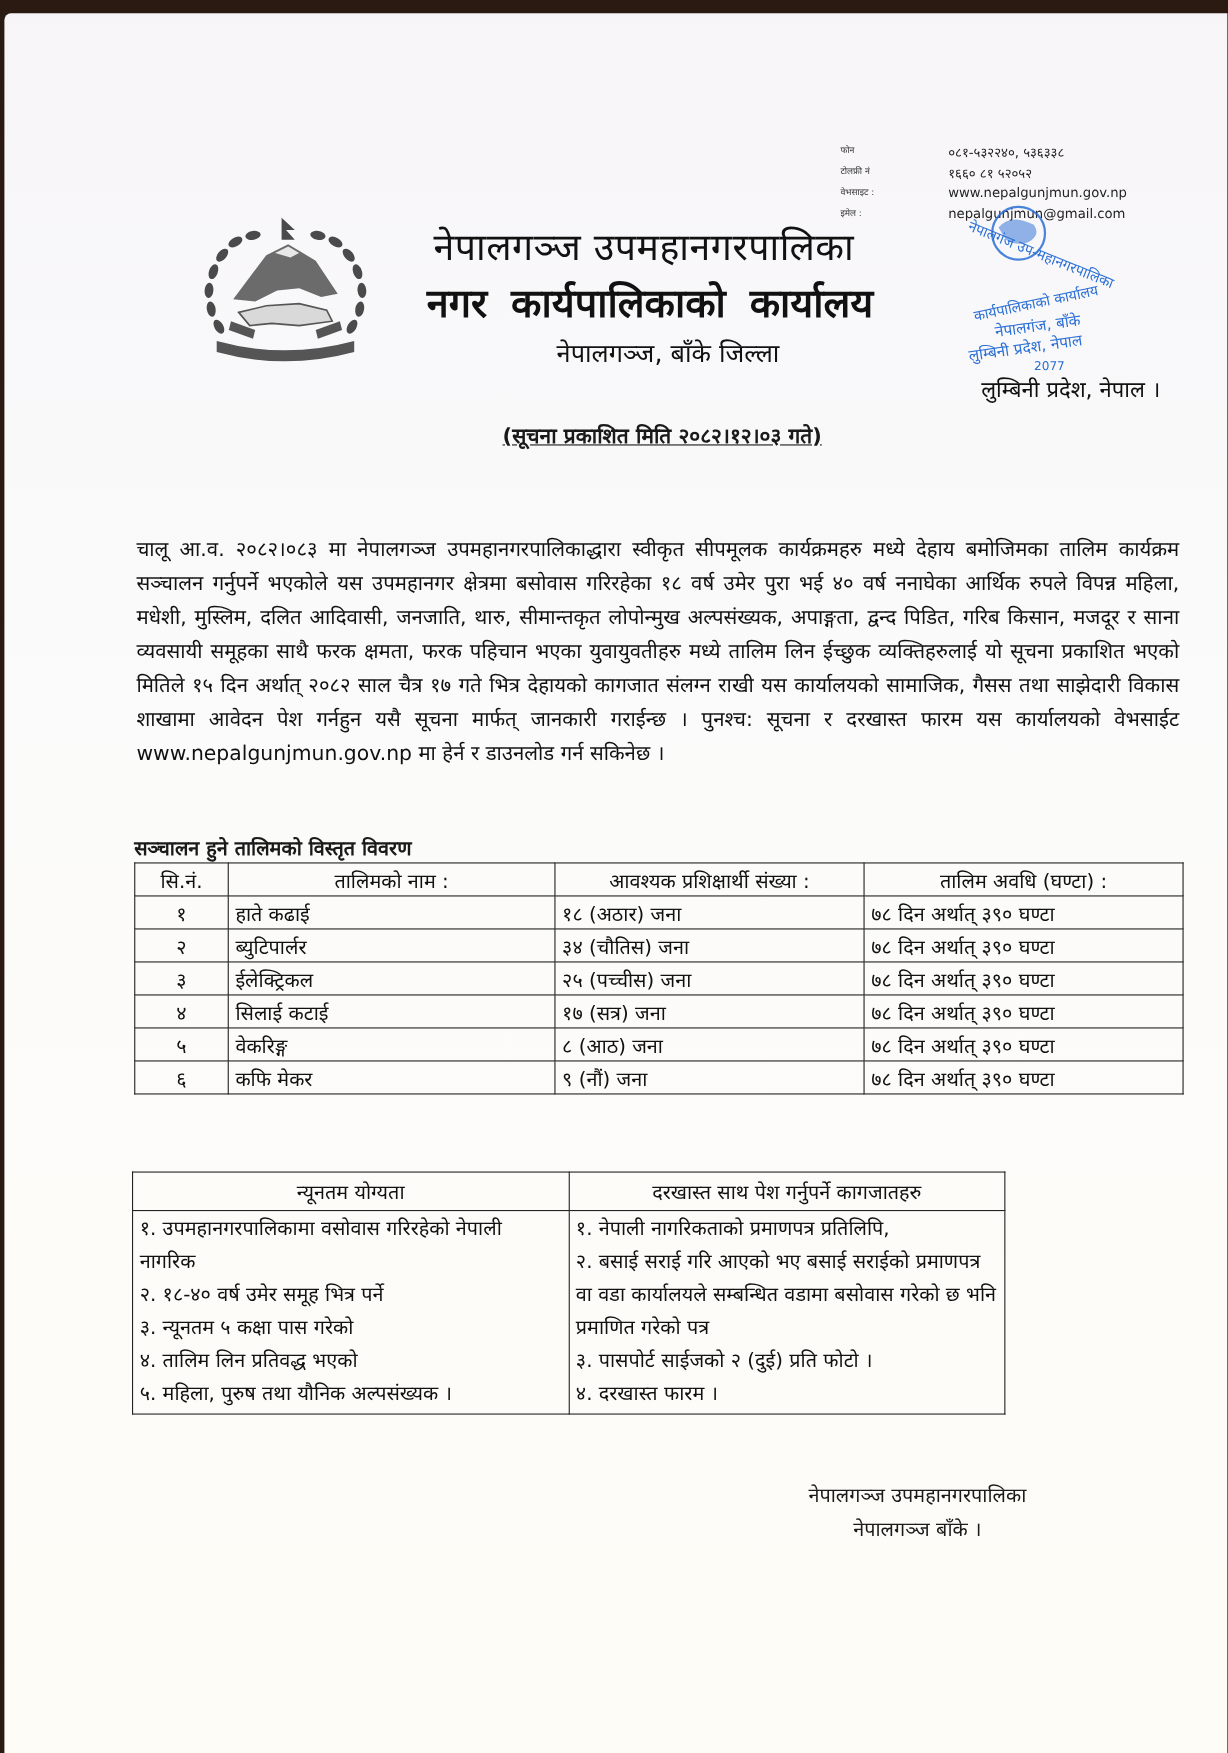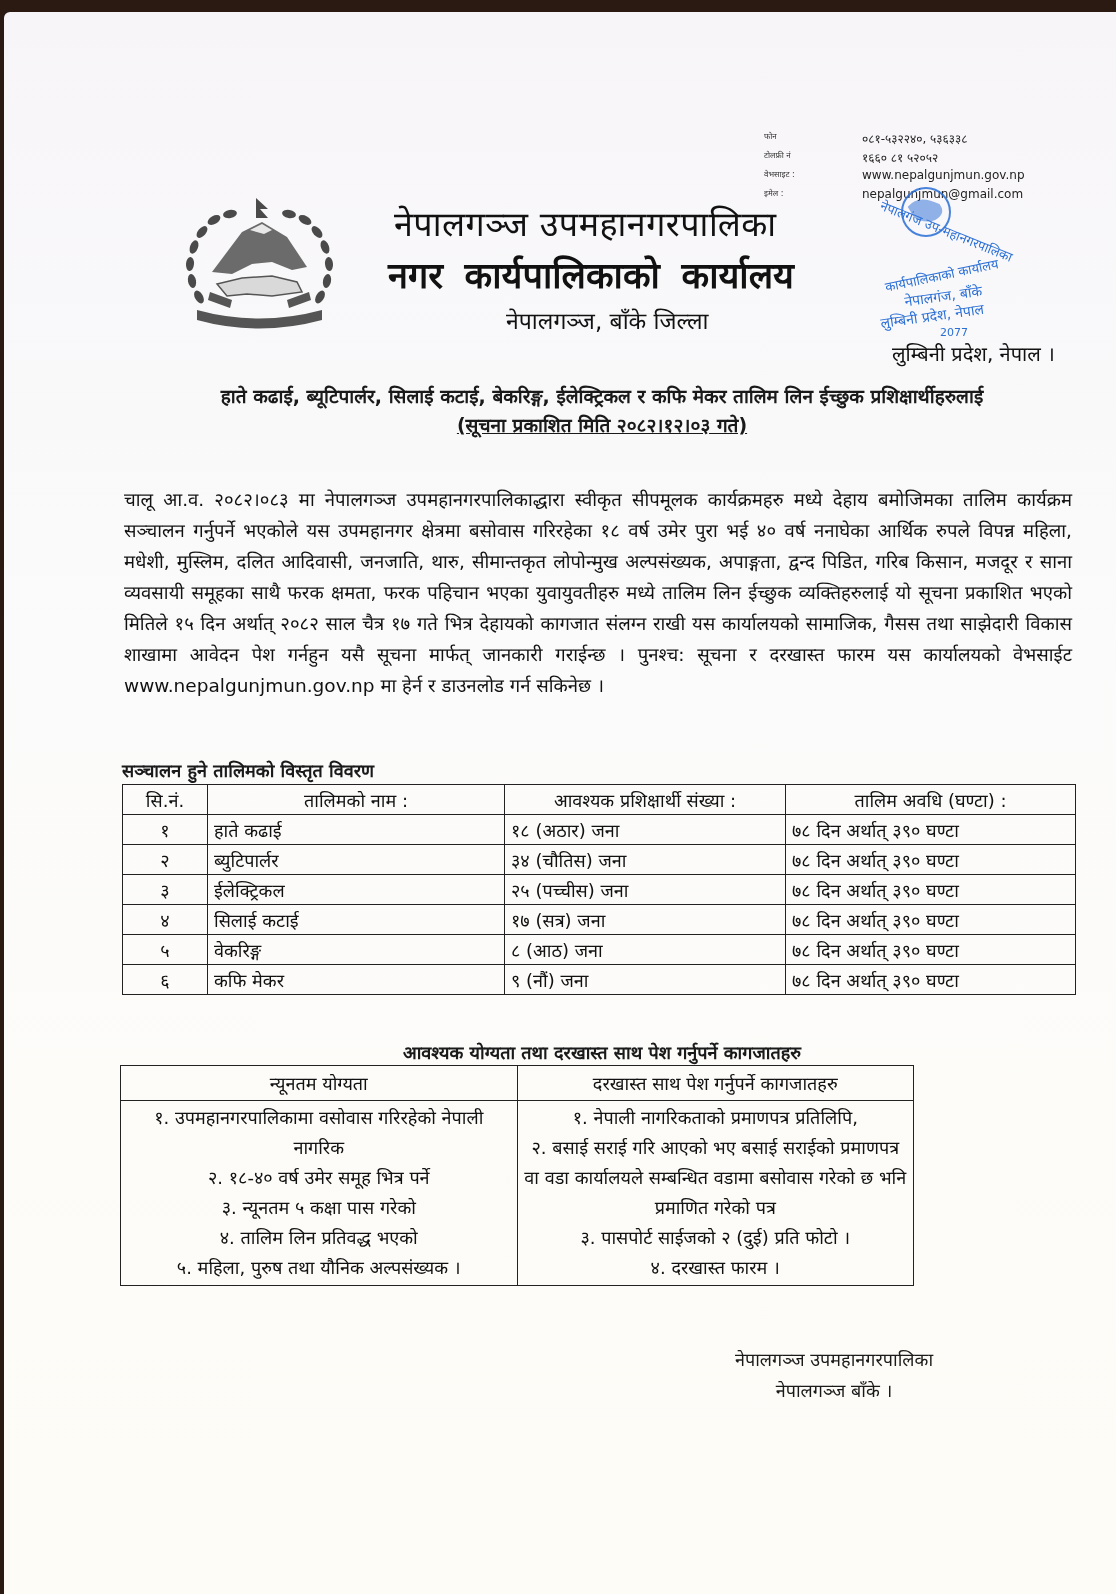--- a/index.html
+++ b/index.html
@@ -71,21 +71,21 @@
   table.t1 td.c3 { }
 
   
   .table2-title { left: 118px; top: 1028px; width: 960px; text-align: center; font-size: 18px; font-weight: bold; }
   table.t2 {
     position: absolute; left: 116px; top: 1053px; width: 794px; border-collapse: collapse;
     font-size: 18px; color: #111;
   }
   table.t2 th { border: 1.5px solid #222; height: 32px; font-weight: normal; text-align: center; }
   table.t2 td { border: 1.5px solid #222; vertical-align: top; padding: 2px 6px; line-height: 30px; width: 50%; }
-  .q-item { display: block; text-align: center; }
+  .q-item { display: block; }
 
   
   .signature { left: 680px; top: 1332px; width: 300px; text-align: center; font-size: 18px; line-height: 31px; }
 </style>
 </head>
 <body>
 
 <div class="paper">
 
   <div class="abs contact">
@@ -156,21 +156,20 @@
     <div class="abs" style="left:12px; top:40px; font-size:13px; color:#2a6fd6; transform:rotate(22deg); white-space:nowrap;">नेपालगंज उप-महानगरपालिका</div>
     <div class="abs" style="left:20px; top:84px; font-size:13px; color:#2a6fd6; transform:rotate(-12deg); white-space:nowrap;">कार्यपालिकाको कार्यालय</div>
     <div class="abs" style="left:40px; top:104px; font-size:14px; color:#2a6fd6; transform:rotate(-8deg); white-space:nowrap;">नेपालगंज, बाँके</div>
     <div class="abs" style="left:16px; top:124px; font-size:14px; color:#2a6fd6; transform:rotate(-8deg); white-space:nowrap;">लुम्बिनी प्रदेश, नेपाल</div>
     <div class="abs" style="left:76px; top:144px; font-size:11px; color:#2a6fd6;">2077</div>
   </div>
 
   <div class="abs province">लुम्बिनी प्रदेश, नेपाल ।</div>
 
   <div class="abs title-block">
-    <div class="title-line1">हाते कढाई, ब्यूटिपार्लर, सिलाई कटाई, बेकरिङ्ग, ईलेक्ट्रिकल र कफि मेकर तालिम लिन ईच्छुक प्रशिक्षार्थीहरुलाई</div>
     <div class="title-line3">(सूचना प्रकाशित मिति २०८२।१२।०३ गते)</div>
   </div>
 
   <div class="abs body-para">चालू आ.व. २०८२।०८३ मा नेपालगञ्ज उपमहानगरपालिकाद्धारा स्वीकृत सीपमूलक कार्यक्रमहरु मध्ये देहाय बमोजिमका तालिम कार्यक्रम सञ्चालन गर्नुपर्ने भएकोले यस उपमहानगर क्षेत्रमा बसोवास गरिरहेका १८ वर्ष उमेर पुरा भई ४० वर्ष ननाघेका आर्थिक रुपले विपन्न महिला, मधेशी, मुस्लिम, दलित आदिवासी, जनजाति, थारु, सीमान्तकृत लोपोन्मुख अल्पसंख्यक, अपाङ्गता, द्वन्द पिडित, गरिब किसान, मजदूर र साना व्यवसायी समूहका साथै फरक क्षमता, फरक पहिचान भएका युवायुवतीहरु मध्ये तालिम लिन ईच्छुक व्यक्तिहरुलाई यो सूचना प्रकाशित भएको मितिले १५ दिन अर्थात् २०८२ साल चैत्र १७ गते भित्र देहायको कागजात संलग्न राखी यस कार्यालयको सामाजिक, गैसस तथा साझेदारी विकास शाखामा आवेदन पेश गर्नहुन यसै सूचना मार्फत् जानकारी गराईन्छ । पुनश्च: सूचना र दरखास्त फारम यस कार्यालयको वेभसाईट www.nepalgunjmun.gov.np मा हेर्न र डाउनलोड गर्न सकिनेछ ।</div>
 
   <div class="abs table1-title">सञ्चालन हुने तालिमको विस्तृत विवरण</div>
   <table class="t1">
     <thead>
       <tr>
         <th>सि.नं.</th>
@@ -212,21 +211,20 @@
       </tr>
       <tr>
         <td class="c0">६</td>
         <td class="c1">कफि मेकर</td>
         <td class="c2">९ (नौं) जना</td>
         <td class="c3">७८ दिन अर्थात् ३९० घण्टा</td>
       </tr>
     </tbody>
   </table>
 
-  <div class="abs table2-title">आवश्यक योग्यता तथा दरखास्त साथ पेश गर्नुपर्ने कागजातहरु</div>
   <table class="t2">
     <thead>
       <tr>
         <th>न्यूनतम योग्यता</th>
         <th>दरखास्त साथ पेश गर्नुपर्ने कागजातहरु</th>
       </tr>
     </thead>
     <tbody>
       <tr>
         <td>

